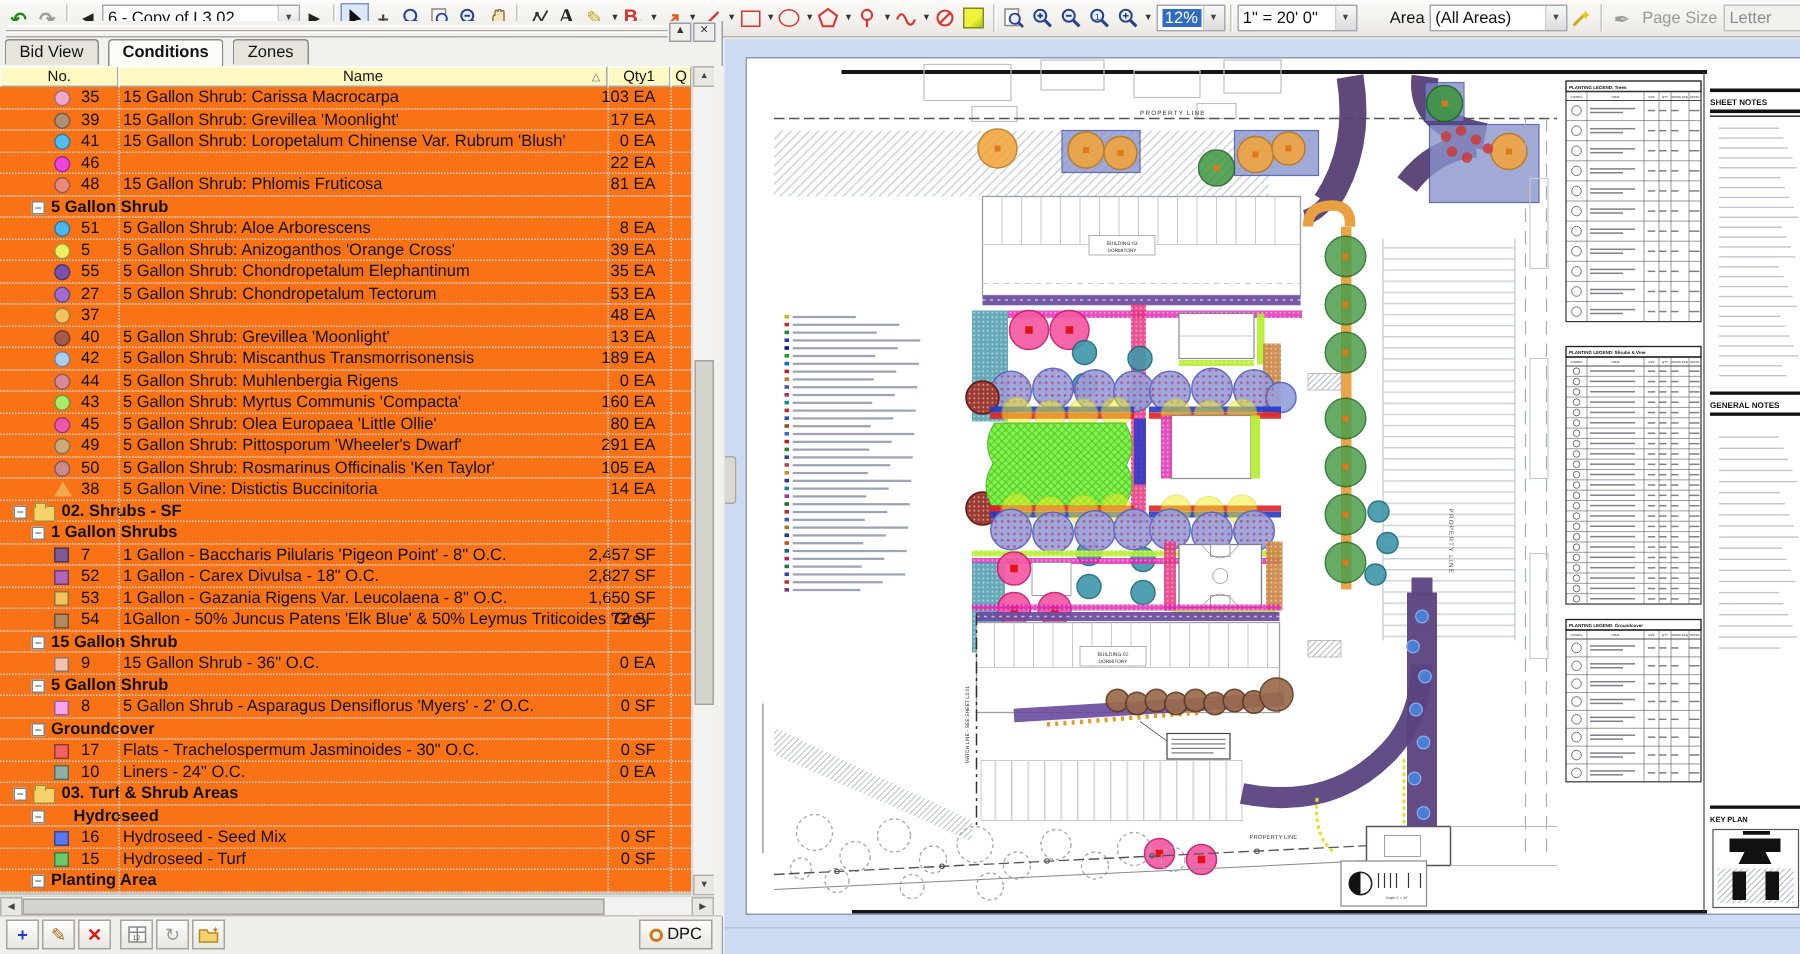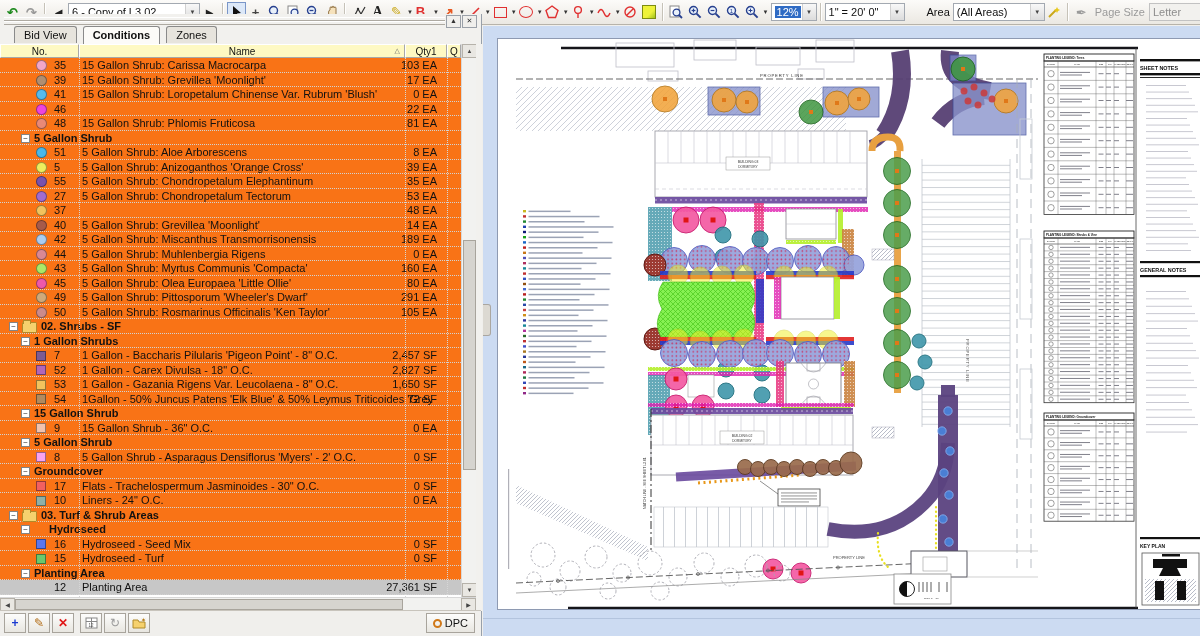--- a/index.html
+++ b/index.html
@@ -25,21 +25,21 @@
   .shape-rect{width:11px;height:9px;border:1.5px solid #e03030;display:inline-block}
   .shape-ell{width:12px;height:10px;border:1.5px solid #e03030;border-radius:50%;display:inline-block}
   .note-ic{width:12px;height:12px;background:linear-gradient(135deg,#eef23a 60%,#9fc21a);border:1px solid #7d8c12;display:inline-block}
   
   .panel{position:absolute;left:0;top:14px;width:482px;bottom:0;background:#f2f1ee;
     border-right:1px solid #98a0aa;box-sizing:border-box}
   .grip{position:absolute;left:0;top:0;right:0;height:12px}
   .grip .gl{position:absolute;left:4px;right:36px;height:2px;border-top:1px solid #fff;border-bottom:1px solid #aeaaa2}
   .winbtn{position:absolute;top:1px;width:13px;height:11px;border:1px solid #9aa0a8;background:#f0efec;
     font-size:7px;line-height:9px;text-align:center;color:#333}
-  .tabs{position:absolute;left:11px;top:12px;right:0;height:18px;border-bottom:7px solid #f97316}
+  .tabs{position:absolute;left:0;top:12px;right:0;height:18px;border-bottom:7px solid #f97316}
   .tab{display:inline-block;height:16px;line-height:16px;padding:0 9px;margin-left:3px;
     border:1px solid #8a8a8a;border-bottom:none;border-radius:3px 3px 0 0;background:#e7e4dd;font-size:11px}
   .tab.active{background:#fcfbf8;font-weight:bold;height:17px}
   .hdr{position:absolute;left:0;top:30px;height:14px;display:flex}
   .hcell{height:14px;box-sizing:border-box;border:1px solid;border-color:#fff #a8a8a8 #a8a8a8 #fff;
     background:#fef9c3;font-size:10px;display:flex;align-items:center;justify-content:center;overflow:hidden}
   .list{position:absolute;left:0;top:44px;width:461px;height:539px;background:#fff;overflow:hidden}
   .vline{position:absolute;top:44px;height:539px;width:0;border-left:1px dotted #d6d6d6;z-index:5}
   .row{position:relative;height:14.5px;border-bottom:1px dotted #d2d2d2;box-sizing:border-box;background:#f97316}
   .row.sel{background:#c7c7c7}
@@ -355,21 +355,21 @@
       </div>
       <div class="row">
         <div class="sw c" style="background: rgb(242, 195, 94);"></div>
         <span class="rno">37</span>
         <span class="rqty">48 EA</span>
       </div>
       <div class="row">
         <div class="sw c" style="background: rgb(166, 90, 74);"></div>
         <span class="rno">40</span>
         <span class="rname">5 Gallon Shrub: Grevillea 'Moonlight'</span>
-        <span class="rqty">14 EA</span>
+        <span class="rqty">13 EA</span>
       </div>
       <div class="row">
         <div class="sw c" style="background: rgb(171, 205, 240);"></div>
         <span class="rno">42</span>
         <span class="rname">5 Gallon Shrub: Miscanthus Transmorrisonensis</span>
         <span class="rqty">189 EA</span>
       </div>
       <div class="row">
         <div class="sw c" style="background: rgb(217, 136, 149);"></div>
         <span class="rno">44</span>
@@ -392,20 +392,26 @@
         <div class="sw c" style="background: rgb(207, 169, 122);"></div>
         <span class="rno">49</span>
         <span class="rname">5 Gallon Shrub: Pittosporum 'Wheeler's Dwarf'</span>
         <span class="rqty">291 EA</span>
       </div>
       <div class="row">
         <div class="sw c" style="background: rgb(204, 139, 139);"></div>
         <span class="rno">50</span>
         <span class="rname">5 Gallon Shrub: Rosmarinus Officinalis 'Ken Taylor'</span>
         <span class="rqty">105 EA</span>
+      </div>
+      <div class="row">
+        <div class="sw t" style="border-bottom-color: rgb(242, 169, 79);"></div>
+        <span class="rno">38</span>
+        <span class="rname">5 Gallon Vine: Distictis Buccinitoria</span>
+        <span class="rqty">14 EA</span>
       </div>
       <div class="row">
         <div class="ebox" style="left: 9px;">−</div>
         <div class="folder"></div>
         <span class="bold" style="left: 41px;">02. Shrubs - SF</span>
       </div>
       <div class="row">
         <div class="ebox" style="left: 21px;">−</div>
         <span class="bold" style="left: 34px;">1 Gallon Shrubs</span>
       </div>

